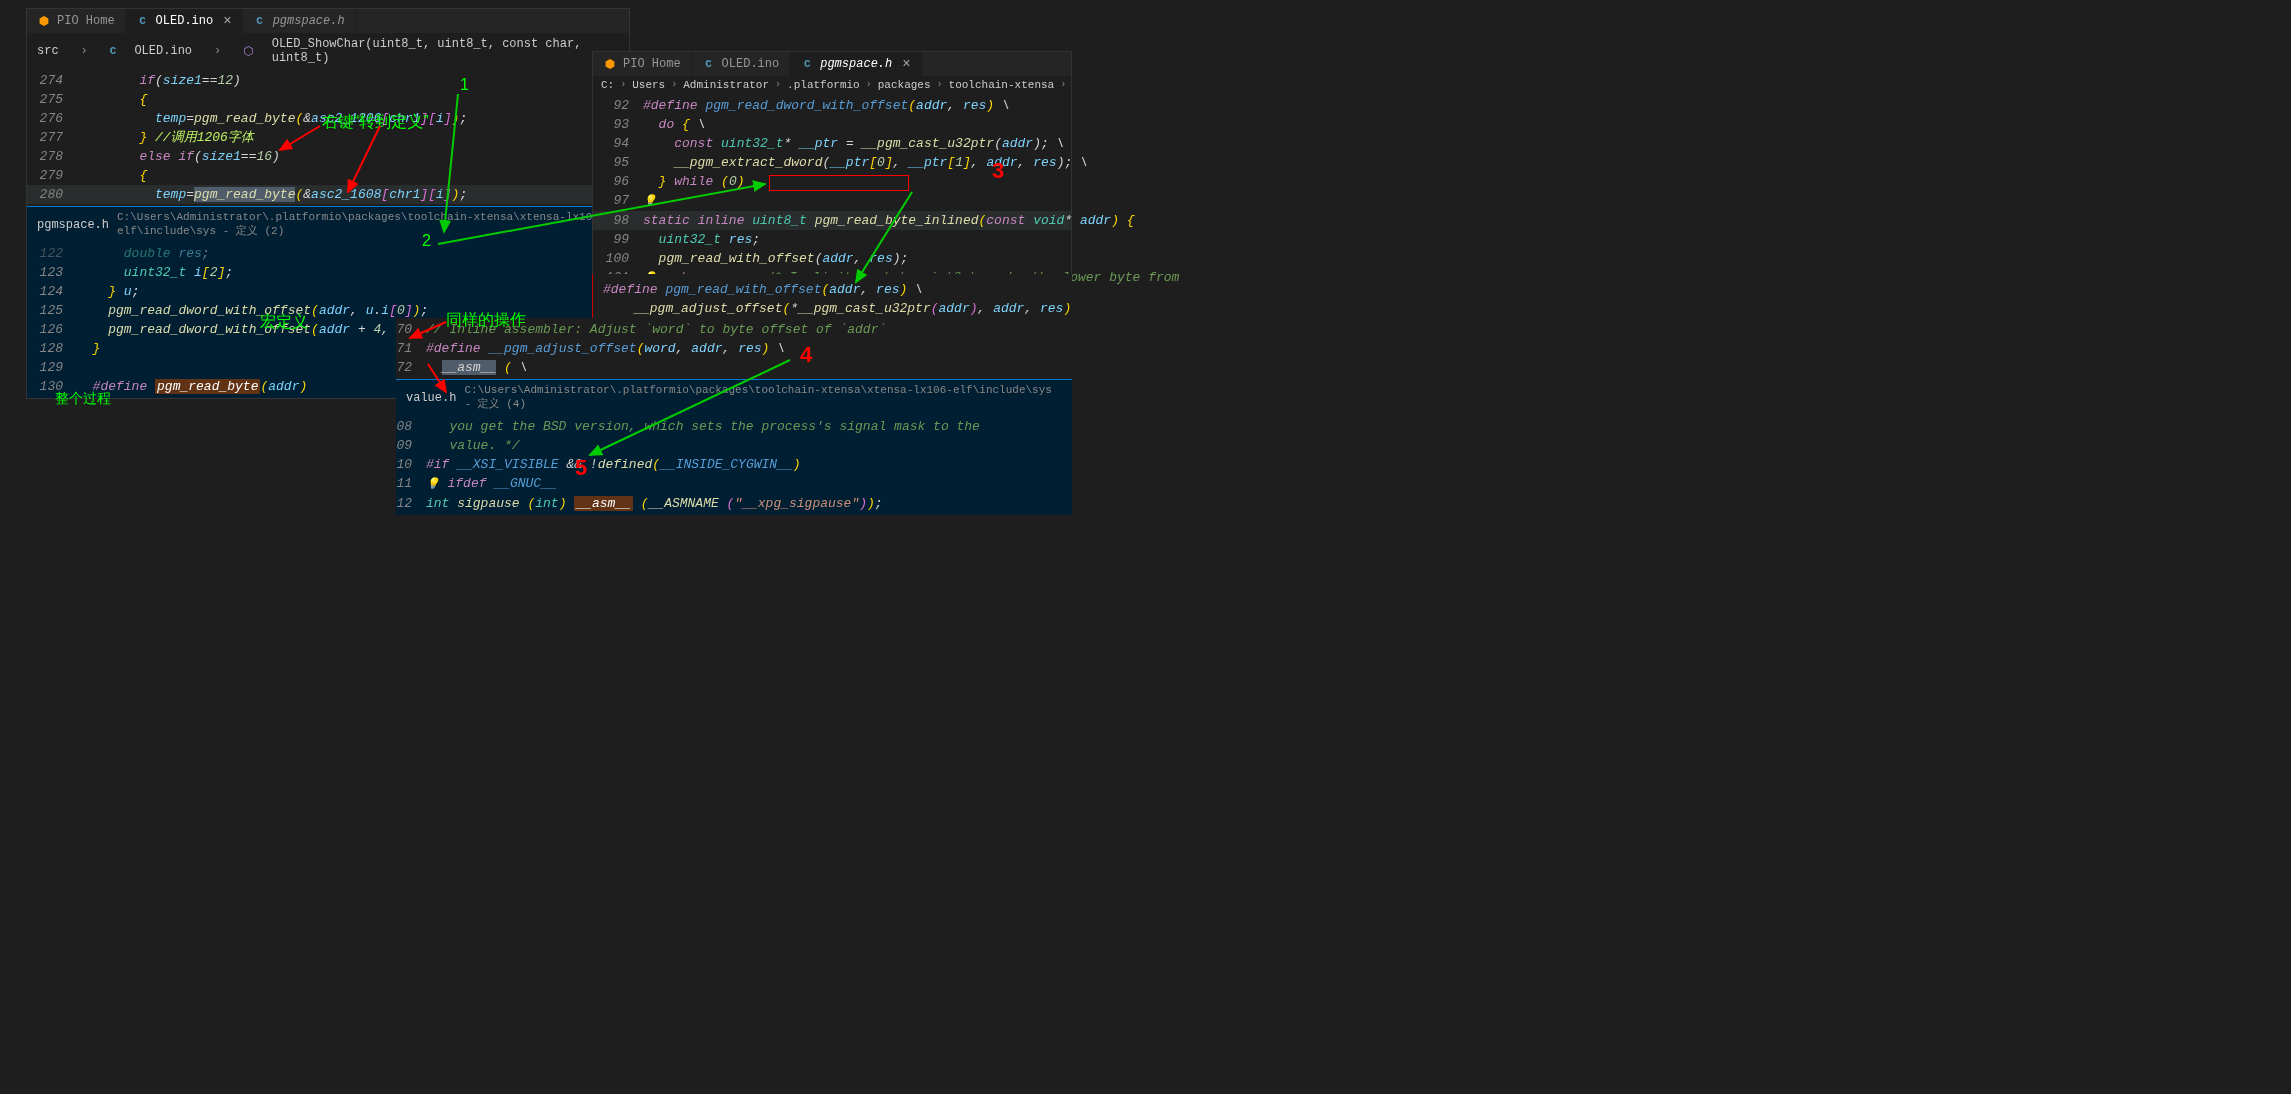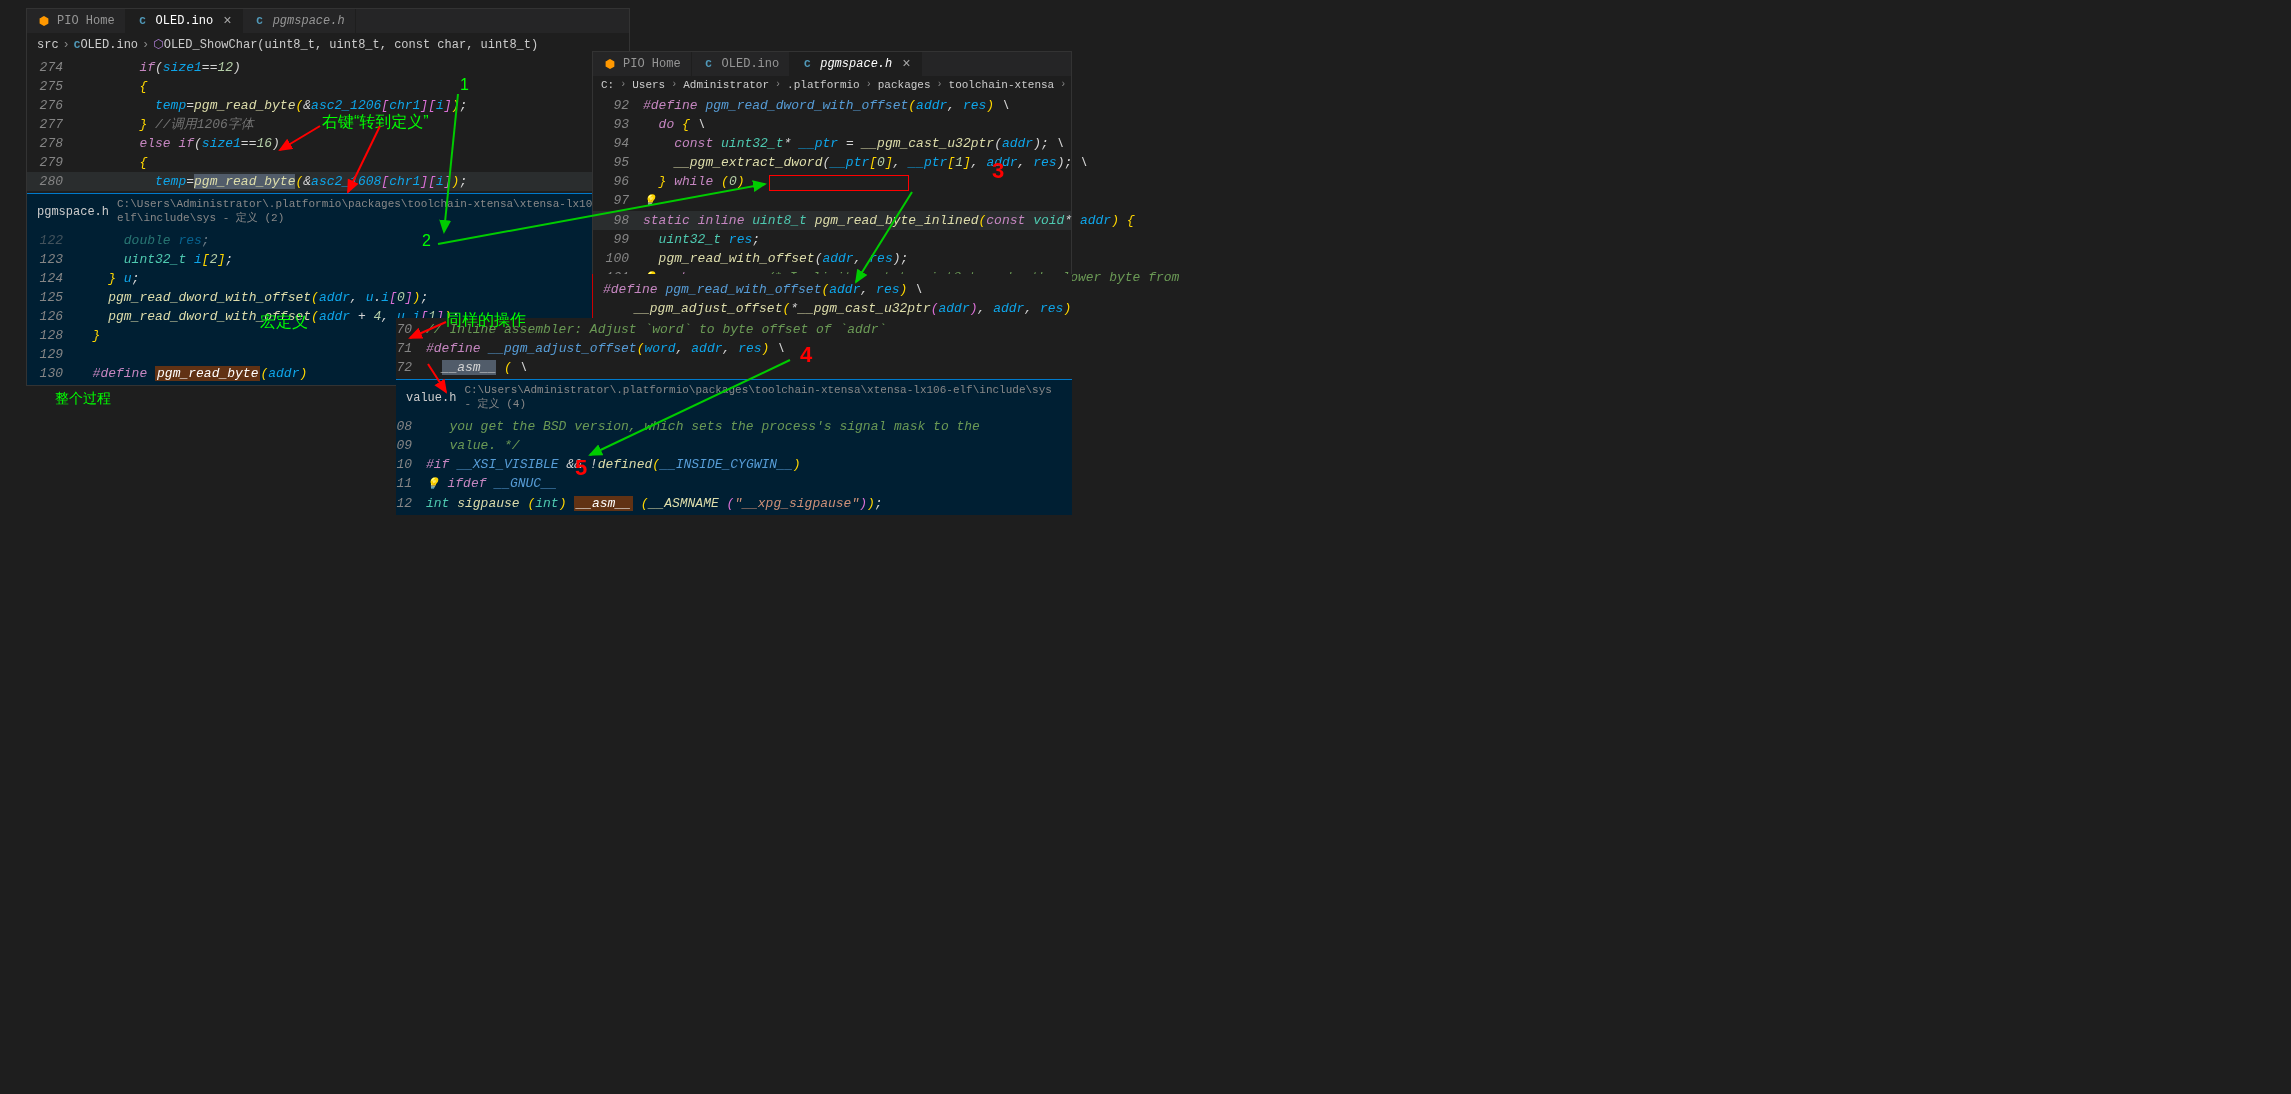--- a/index.html
+++ b/index.html
@@ -40,21 +40,21 @@
 .tab-icon { width: 14px; height: 14px; display: inline-flex; align-items: center; justify-content: center; }
 .pio-icon { color: #ff9800; font-size: 12px; }
 .c-icon { color: #519aba; font-size: 11px; font-weight: bold; }
 .close-icon { color: #aaa; font-size: 14px; margin-left: 4px; }
 .breadcrumb {
   display: flex;
   align-items: center;
   padding: 4px 10px;
   color: #cccccc;
   font-size: 12px;
-  gap: 0;
+  gap: 18px;
 }
 .bc-sep { color: #888; margin: 0 4px; }
 .bc-cube { color: #b180d7; }
 .code-area {
   padding: 2px 0;
   font-size: 13px;
   line-height: 19px;
   font-style: italic;
 }
 .code-line { display: flex; }
@@ -63,25 +63,25 @@
   text-align: right;
   color: #858585;
   padding-right: 14px;
   flex-shrink: 0;
 }
 .code-txt { white-space: pre; }
 
 
 .kw { color: #c586c0; }
 .fn { color: #dcdcaa; }
-.var { color: #0ea5e9; }
+.var { color: #7dd3fc; }
 .num { color: #b5cea8; }
 .br { color: #ffd700; }
 .br2 { color: #da70d6; }
-.cmt { color: #737373; }
+.cmt { color: #bef264; }
 .mac { color: #569cd6; }
 .str { color: #ce9178; }
 .type { color: #4ec9b0; }
 .define { color: #c586c0; }
 
 .hl { background: #515c6a; }
 .hl-orange { background: #613214; color: #fff; padding: 0 2px; }
 .cursor-line { background: #2a2d2e; }
 
 

